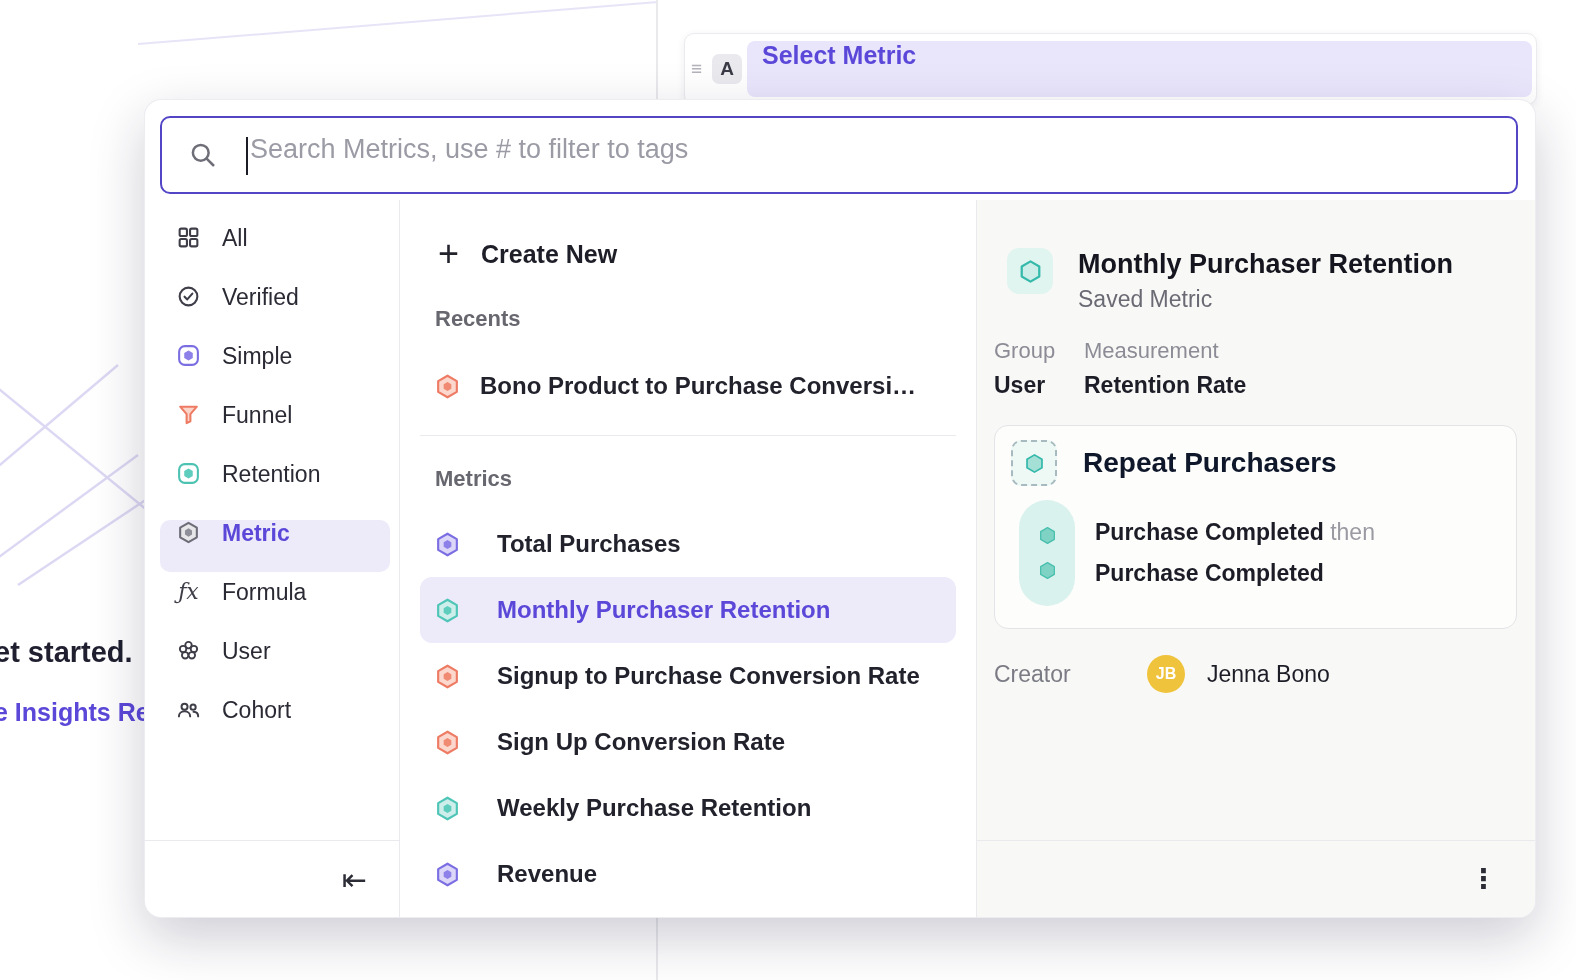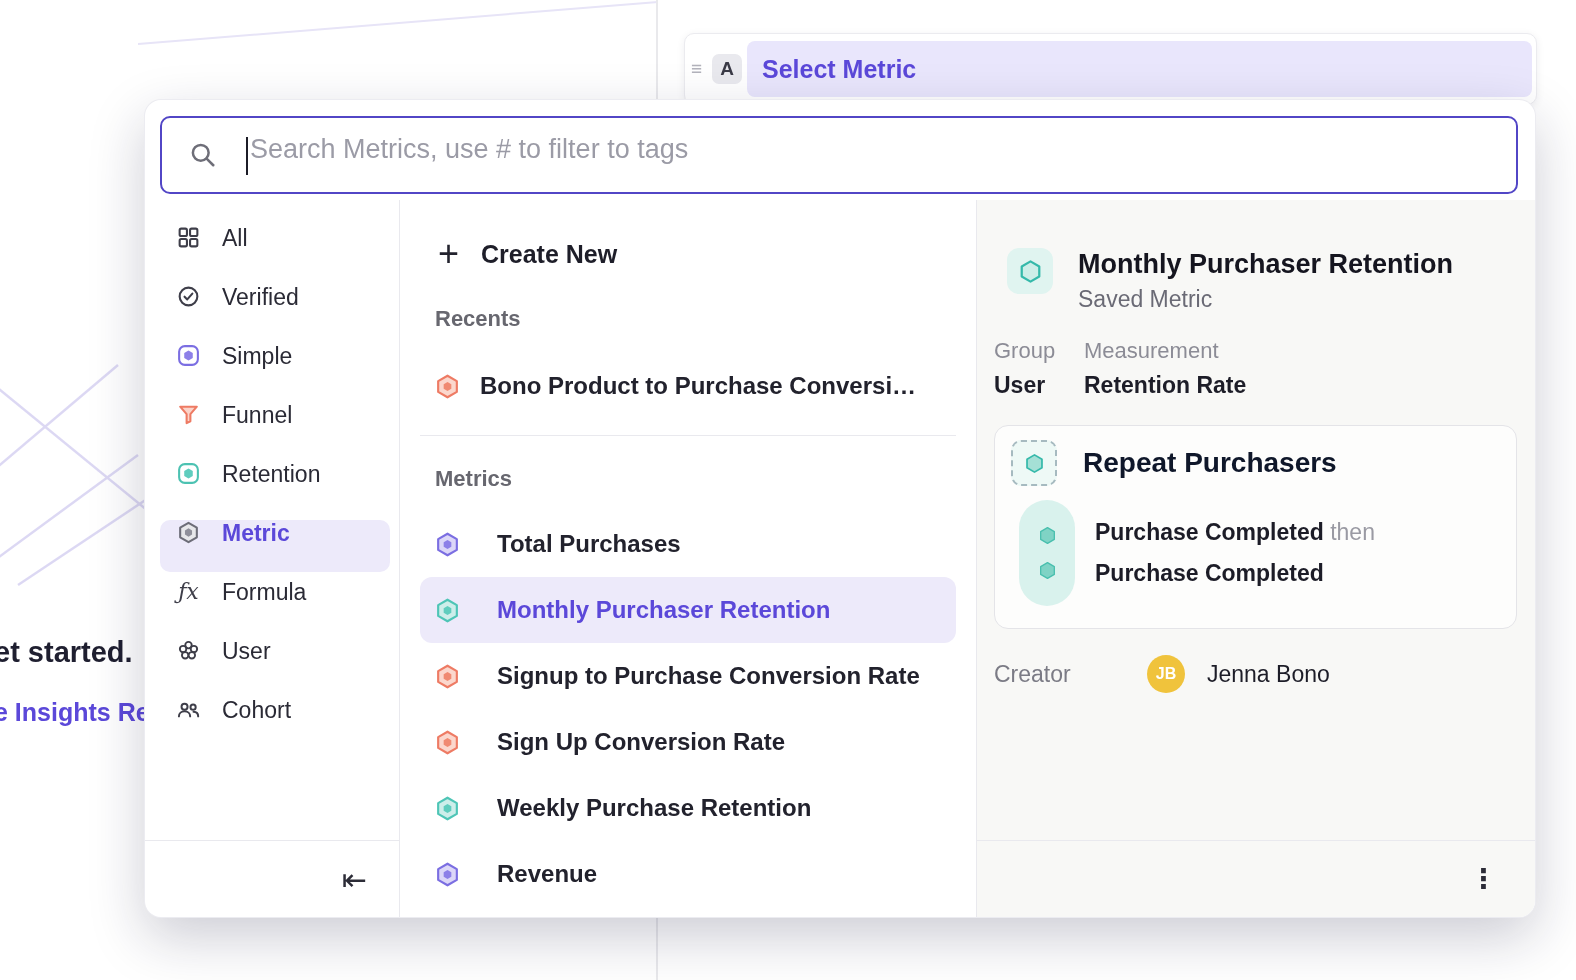--- a/index.html
+++ b/index.html
@@ -10,21 +10,21 @@
   .bg-vline{position:absolute;left:656px;top:0;width:2px;height:100%;background:#e9e9ec;z-index:0;}
   .bg-lines{position:absolute;left:-12px;top:330px;z-index:0;}
   .bg-topline{position:absolute;left:130px;top:0;z-index:0;}
   .bg-text1{position:absolute;left:-6px;top:636px;font-size:29px;font-weight:700;color:#1f1f30;z-index:0;white-space:nowrap;}
   .bg-text2{position:absolute;left:-6px;top:698px;font-size:25px;font-weight:600;color:#5b48d9;z-index:0;white-space:nowrap;cursor:pointer;}
 
   
   .qb-card{position:absolute;left:684px;top:33px;width:851px;height:70px;background:#fff;border:1px solid #ebebef;border-radius:10px;box-shadow:0 2px 8px rgba(20,20,50,.07);z-index:1;}
   .qb-drag{position:absolute;left:6px;top:50%;transform:translateY(-50%);font-size:19px;color:#b3b3bc;cursor:grab;}
   .qb-letter{position:absolute;left:27px;top:50%;transform:translateY(-50%);width:30px;height:30px;background:#e9e9ee;border-radius:7px;font-size:19px;font-weight:700;color:#3a3a46;display:flex;align-items:center;justify-content:center;}
-  .qb-select{position:absolute;left:62px;right:4px;top:7px;bottom:7px;background:#e9e6fc;border-radius:8px;display:flex;align-items:center;padding-left:15px;cursor:pointer;}
+  .qb-select{position:absolute;left:62px;right:4px;top:7px;bottom:7px;background:#e9e6fc;border-radius:8px;display:flex;padding-left:15px;cursor:pointer;}
   .qb-select span{font-size:25px;font-weight:600;color:#5b48d9;}
 
   
   .modal{position:absolute;left:145px;top:100px;width:1390px;height:817px;background:#fff;border-radius:16px;box-shadow:0 0 0 1px #ececf1,0 20px 55px rgba(25,25,60,.22);z-index:2;overflow:hidden;}
 
   .search-box{position:absolute;left:15px;top:16px;right:17px;height:74px;border:2px solid#5246c6;border-radius:10px;background:#fff;}
   .search-icon{position:absolute;left:26px;top:50%;transform:translateY(-50%);}
   .caret{position:absolute;left:84px;top:19px;width:2px;height:38px;background:#1c1c27;}
   .search-input{position:absolute;left:0;top:0;width:100%;height:100%;border:none;outline:none;background:transparent;box-sizing:border-box;padding:0 20px 12px 88px;font-size:27px;color:#1c1c27;font-family:inherit;}
   .search-input::placeholder{color:#9b9ba6;}

